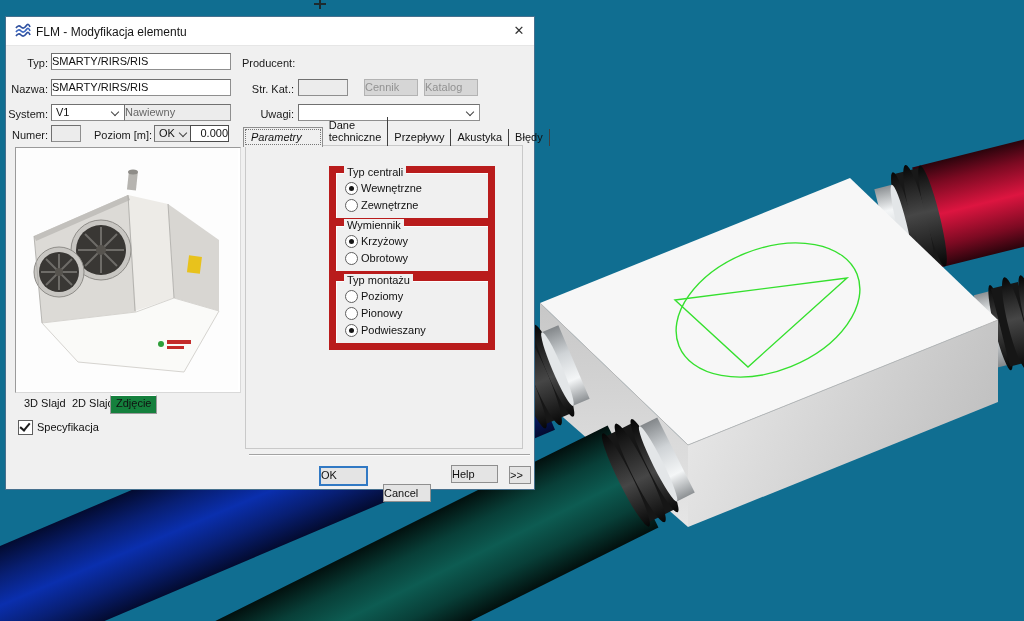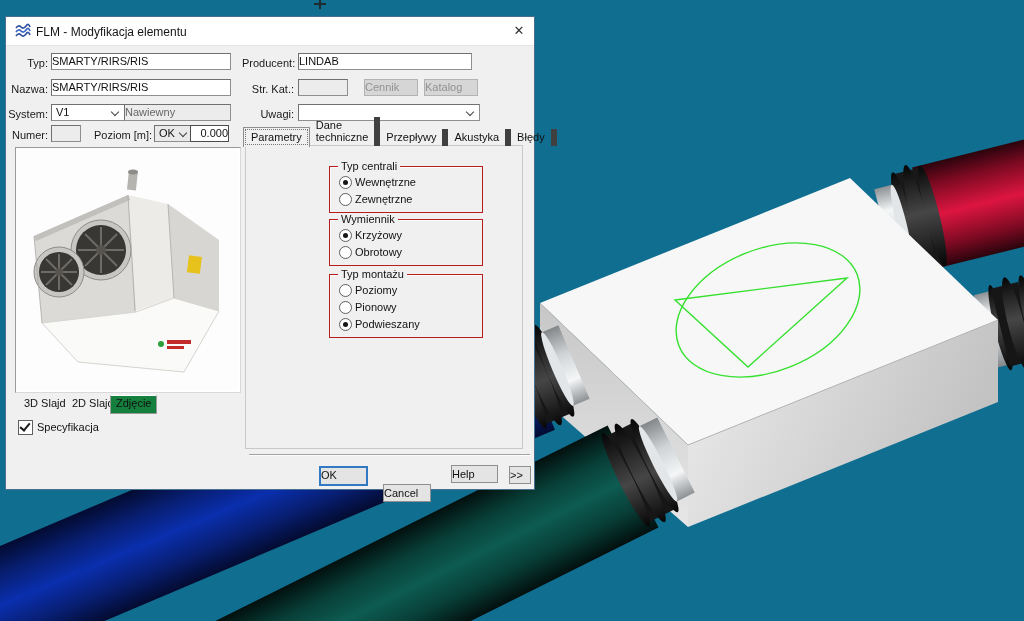--- a/index.html
+++ b/index.html
@@ -37,45 +37,45 @@
         transform:rotate(45deg);}
   .pushbtn{position:absolute;background:#dcdcdc;border:1px solid #b3b3b3;
            text-align:left;line-height:15px;color:#111;}
   .pushbtn.dis{color:#929292;background:#d6d6d6;}
   .pushbtn.bottom{background:#e4e4e4;border:1px solid #8f8f8f;line-height:16px;}
   .pushbtn.focusd{border:2px solid #3179c4;line-height:14px;}
 
   
   #tabstrip{position:absolute;left:237px;top:110px;height:19px;display:flex;
             align-items:flex-end;z-index:3;}
-  .tab{padding:2px 6px 3px 6px;border-right:6px solid #404040;color:#111;}
+  .tab{padding:2px 6px 3px 6px;border-right:1px solid #404040;color:#111;}
   .tab.active{position:relative;background:#f0f0f0;border:1px solid #8f8f8f;
-              border-bottom:none;padding:3px 7px 4px 7px;margin-bottom:-1px;
-              outline:1px dotted #777;outline-offset:-3px;}
+              border-bottom:none;padding:3px 20px 4px 7px;margin-bottom:-1px;
+              outline:1px dotted #777;outline-offset:-3px;font-style:italic;}
   #tabpanel{position:absolute;left:239px;top:128px;width:276px;height:302px;
             border:1px solid #c9c9c9;background:#f0f0f0;}
 
   
   #preview{position:absolute;left:9px;top:130px;width:224px;height:244px;
            background:#fff;border:1px solid #9a9a9a;
            border-right-color:#d9d9d9;border-bottom-color:#d9d9d9;}
   .ptab{position:absolute;top:379px;height:15px;padding:1px 5px 0 5px;color:#111;}
   .ptab.active{background:#15803d;border:1px solid #9a9a9a;border-top:1px solid #fff;
                margin-top:-1px;height:16px;}
 
   
   #speccb{position:absolute;left:12px;top:403px;width:13px;height:13px;background:#fff;
           border:1px solid #5e5e5e;}
   #speccb.on::after{content:"";position:absolute;left:3px;top:0px;width:4px;height:8px;
           border-right:2px solid #1c1c1c;border-bottom:2px solid #1c1c1c;
           transform:rotate(40deg);}
   #speclbl{position:absolute;left:31px;top:404px;}
 
   
-  .grp{position:absolute;left:323px;width:152px;border:1px solid #b91c1c;
+  .grp{position:absolute;left:323px;width:152px;border:7px solid #b91c1c;
        box-shadow:1px 1px 0 #fdfdfd inset;}
   .grp .cap{position:absolute;left:8px;top:-7px;background:#f0f0f0;padding:0 3px;}
   .opt{position:absolute;left:9px;height:13px;}
   .radio{position:absolute;left:0;top:0;width:11px;height:11px;border-radius:50%;
          background:#fff;border:1px solid #606060;}
   .radio.on::after{content:"";position:absolute;left:3px;top:3px;width:5px;height:5px;
          border-radius:50%;background:#161616;}
   .opt .olb{position:absolute;left:16px;top:0px;white-space:nowrap;}
 
   #sep{position:absolute;left:243px;top:437px;width:281px;height:0;
@@ -195,21 +195,20 @@
         <path d="M1 9 q2.5 -3.5 5 -1 t5 -1 t4 1" fill="none" stroke="#3a66c0" stroke-width="1.7"></path>
         <path d="M1 13 q2.5 -3.5 5 -1 t5 -1 t4 1" fill="none" stroke="#2d4f9e" stroke-width="1.7"></path>
       </svg>
       <span class="ttl">FLM - Modyfikacja elementu</span>
       <span id="closebtn"><span>✕</span></span>
     </div>
 
     <div class="lbl" style="left:0;top:40px;width:42px">Typ:</div>
     <div class="inp" style="left:45px;top:36px;width:178px;height:13px">SMARTY/RIRS/RIS</div>
     <div class="lbl" style="left:236px;top:40px;width:52px">Producent:</div>
-    <div class="inp" style="left:292px;top:36px;width:172px;height:13px">LINDAB</div>
 
     <div class="lbl" style="left:0;top:66px;width:42px">Nazwa:</div>
     <div class="inp" style="left:45px;top:62px;width:178px;height:13px">SMARTY/RIRS/RIS</div>
     <div class="lbl" style="left:236px;top:66px;width:52px">Str. Kat.:</div>
     <div class="inp dis" style="left:292px;top:62px;width:48px;height:13px"></div>
     <div class="pushbtn dis" style="left:358px;top:62px;width:52px;height:15px">Cennik</div>
     <div class="pushbtn dis" style="left:418px;top:62px;width:52px;height:15px">Katalog</div>
 
     <div class="lbl" style="left:0;top:91px;width:42px">System:</div>
     <div class="combo" style="left:45px;top:87px;width:52px;height:13px"><span>V1</span><span class="chev"></span></div>

